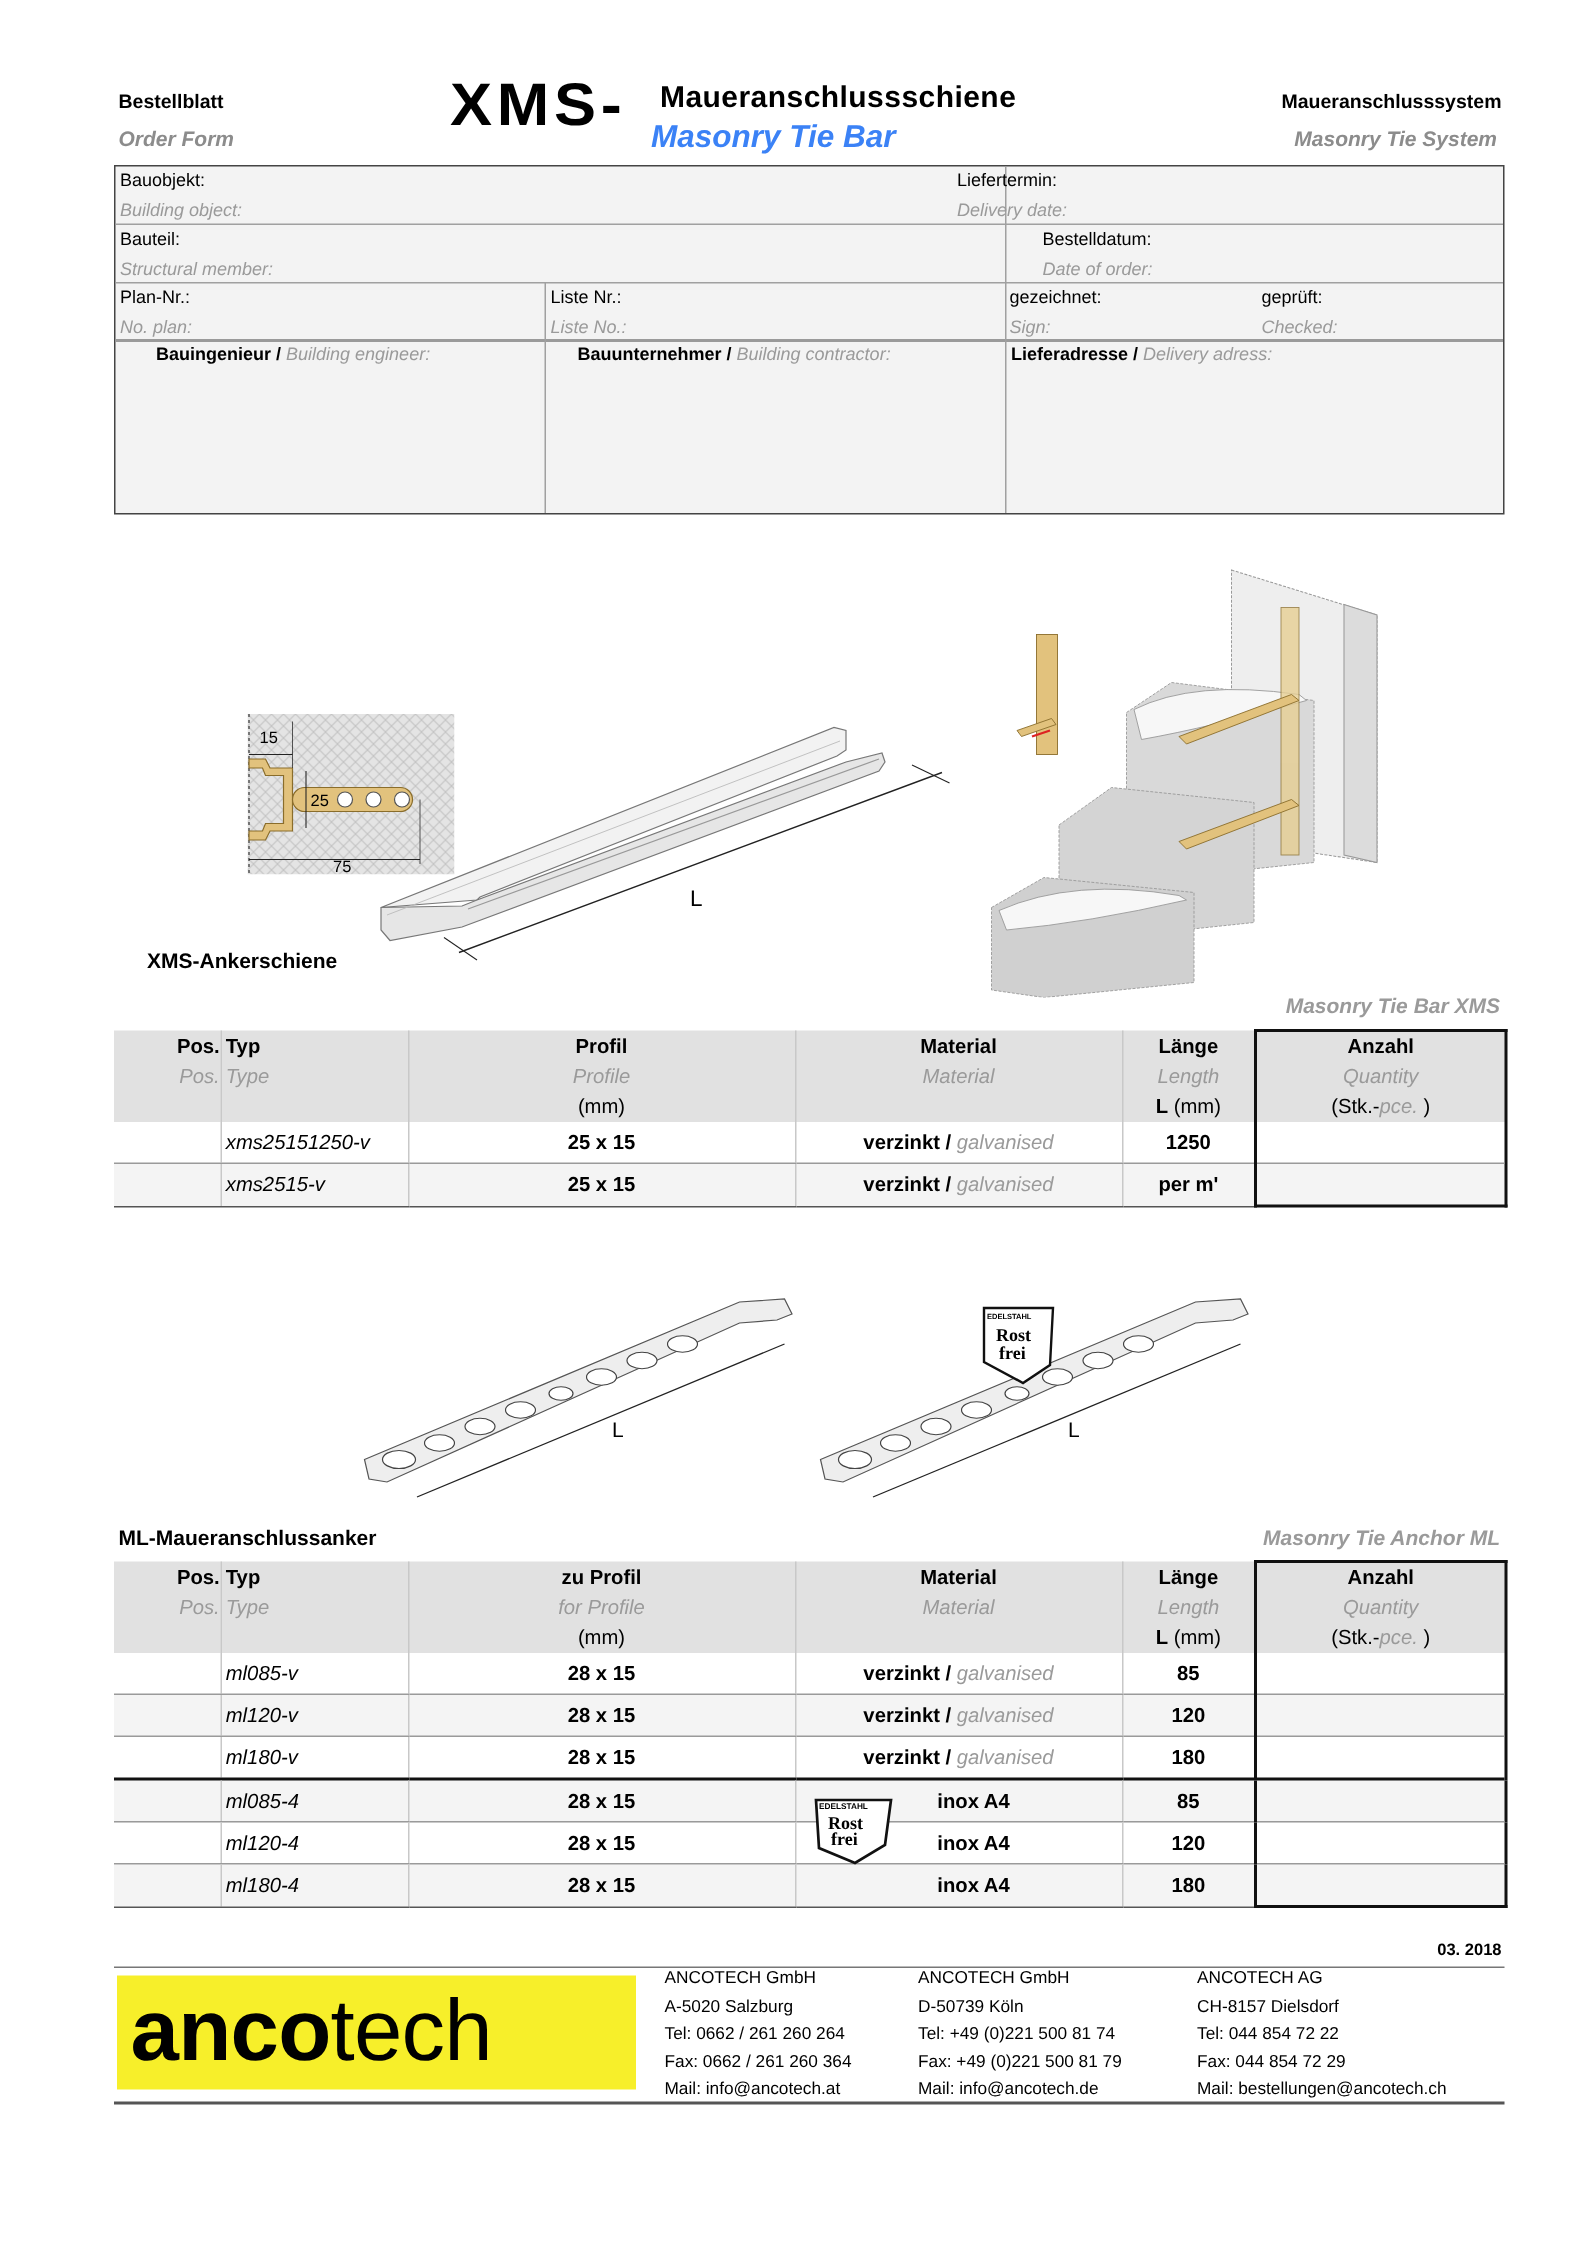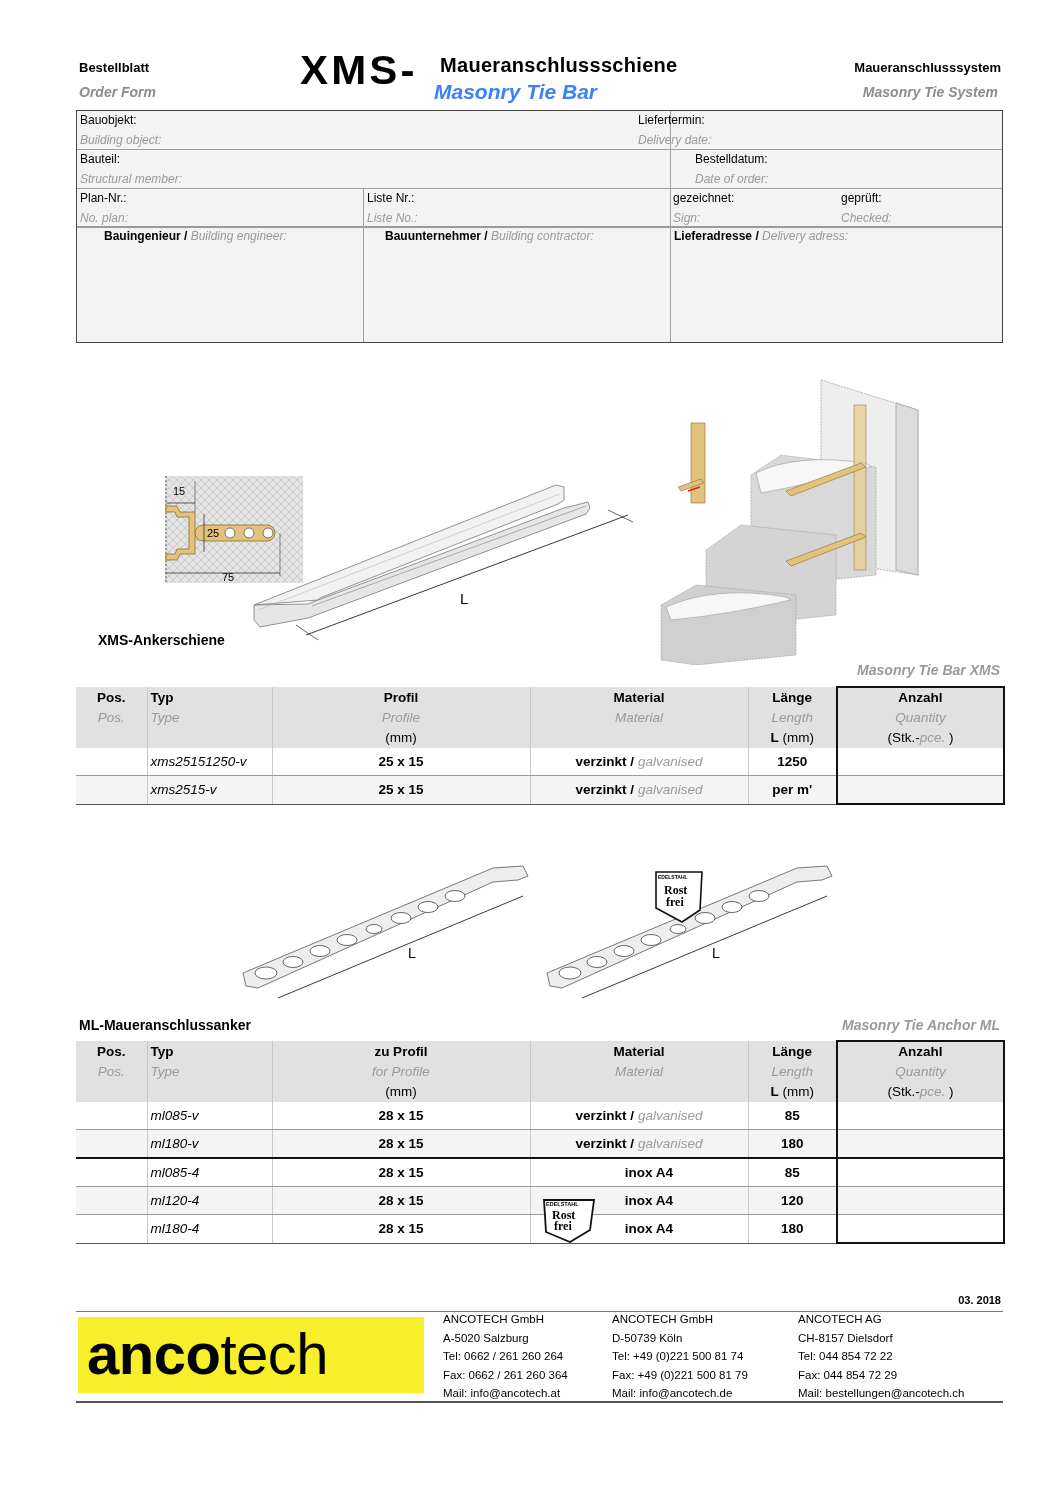--- a/index.html
+++ b/index.html
@@ -25,21 +25,21 @@
   .vline { position:absolute; width:1px; background:#a0a0a0; }
 
   
   .illus { position:absolute; }
 
   
   .sect-de { font-size:14px; font-weight:bold; }
   .sect-en { font-size:14px; font-weight:bold; font-style:italic; color:#9a9a9a; text-align:right; }
   table.t { position:absolute; border-collapse:collapse; font-size:13.5px; table-layout:fixed; }
   table.t td { padding:0; text-align:center; vertical-align:middle; border-left:1px solid #c8c8c8; }
-  table.t td.first { border-left:none; }
+  table.t td.first { border-left:none;text-align:right; }
   table.t tr.head td { background:#e1e1e1; height:20px; line-height:20px; }
   table.t tr.head.r1 td { font-weight:bold; }
   table.t tr.head.r2 td { color:#9a9a9a; font-style:italic; }
   table.t tr.body td { height:27px; border-bottom:1px solid #9a9a9a; }
   table.t tr.body:nth-child(odd) td { background:#f4f4f4; }
   table.t td.typ { text-align:left; font-style:italic; padding-left:3px; }
   table.t td.qty { border-left:2px solid #111; border-right:2px solid #111; }
   table.t tr.head.r1 td.qty { border-top:2px solid #111; }
   table.t tr.body.last td.qty { border-bottom:2px solid #111; }
   table.t tr.body.last td { border-bottom:1.5px solid #555; }
@@ -313,20 +313,28 @@
   <tr class="body">
     <td class="first"></td>
     <td class="typ">ml085-v</td>
     <td class="bold">28 x 15</td>
     <td class="mat"><b>verzinkt /</b> <span class="g">galvanised</span></td>
     <td class="bold">85</td>
     <td class="qty"></td>
   </tr>
   <tr class="body">
     <td class="first"></td>
+    <td class="typ">ml120-v</td>
+    <td class="bold">28 x 15</td>
+    <td class="mat"><b>verzinkt /</b> <span class="g">galvanised</span></td>
+    <td class="bold">120</td>
+    <td class="qty"></td>
+  </tr>
+  <tr class="body">
+    <td class="first"></td>
     <td class="typ">ml180-v</td>
     <td class="bold">28 x 15</td>
     <td class="mat"><b>verzinkt /</b> <span class="g">galvanised</span></td>
     <td class="bold">180</td>
     <td class="qty"></td>
   </tr>
   <tr class="body sep">
     <td class="first"></td>
     <td class="typ">ml085-4</td>
     <td class="bold">28 x 15</td>

